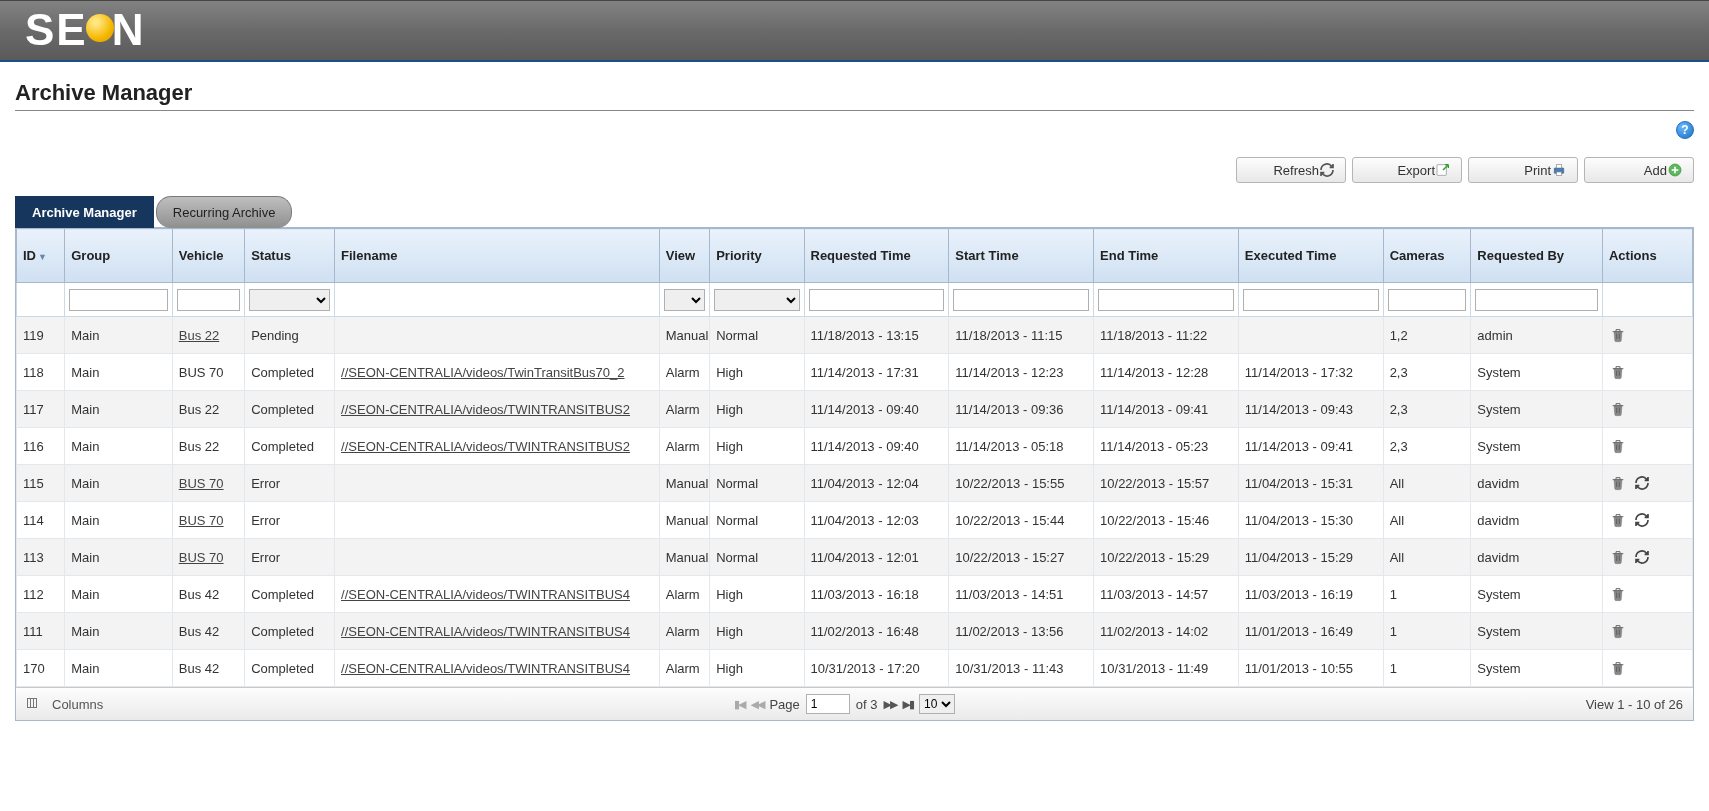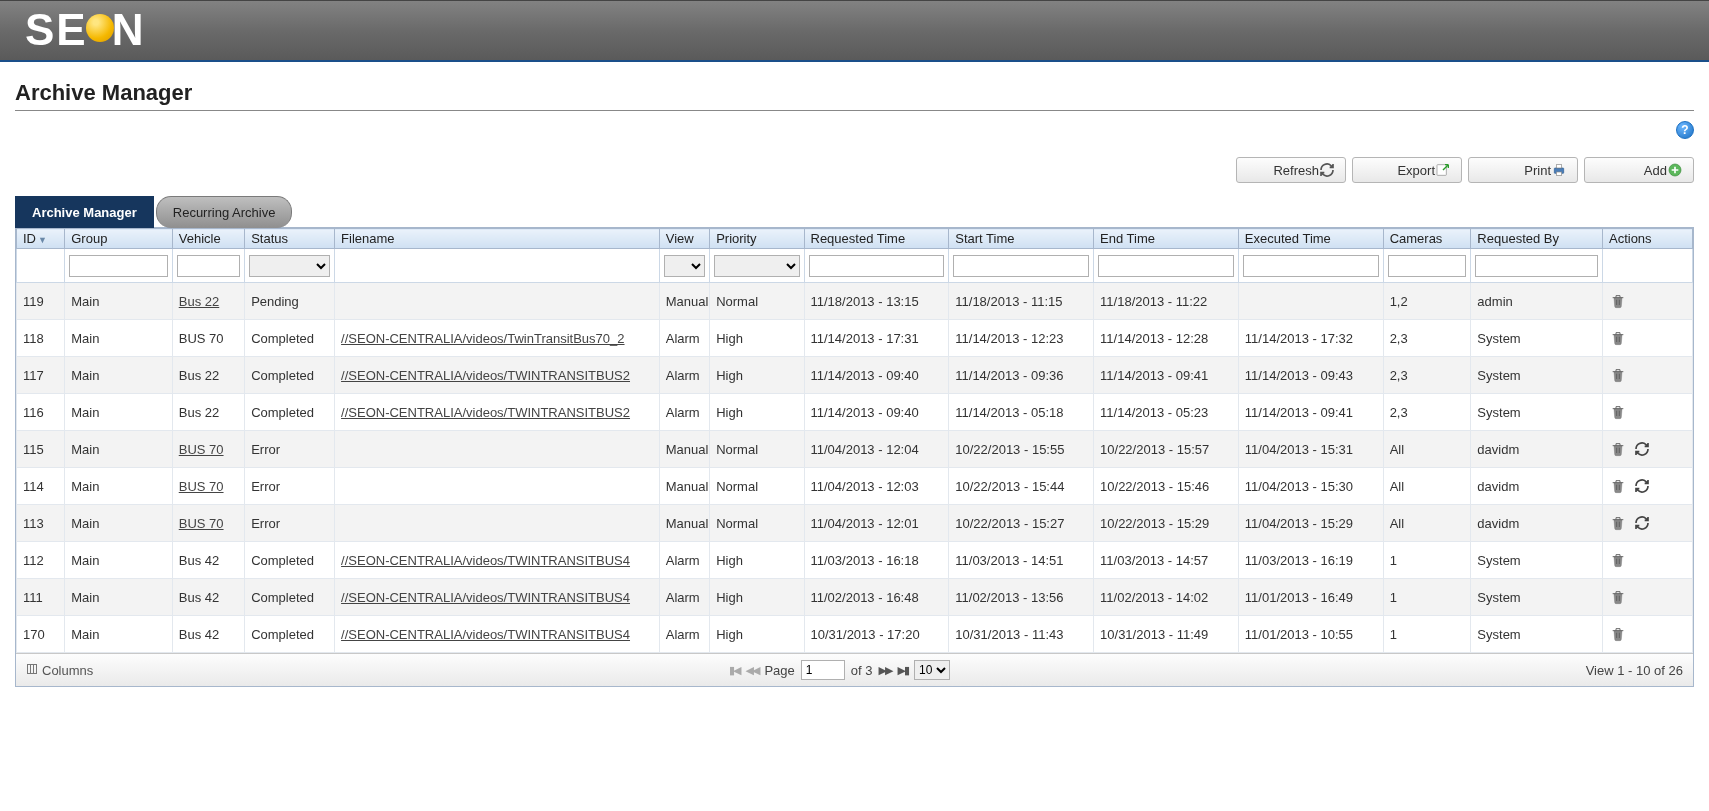--- a/index.html
+++ b/index.html
@@ -117,22 +117,22 @@
   }
   table.datagrid {
     width: 100%;
     border-collapse: collapse;
     table-layout: fixed;
   }
   .datagrid th {
     background: linear-gradient(to bottom, #eaf2fb, #cfe0f2);
     border: 1px solid #a7b7cc;
     text-align: left;
-    padding: 2px 6px;
-    font-weight: normal;
+    padding: 19px 6px;
+    font-weight: bold;
     font-size: 13px;
     color: #222;
     white-space: nowrap;
     overflow: hidden;
   }
   .datagrid th .sort-icon {
     font-size: 9px;
     color: #6a88a8;
     margin-left: 2px;
   }
@@ -171,21 +171,21 @@
   .icon-btn svg { width:16px; height:16px; }
   .grid-footer {
     display: flex;
     align-items: center;
     justify-content: space-between;
     background: linear-gradient(to bottom, #fdfdfd, #eaeaea);
     border-top: 1px solid #c8c8c8;
     padding: 6px 10px;
     font-size: 13px;
   }
-  .footer-left { display:flex; align-items:center; gap:4px; color:#555; cursor:pointer;}
+  .footer-left { display:flex; align-items:center; gap:14px; color:#555; cursor:pointer;}
   .footer-center { display:flex; align-items:center; gap:6px; color:#444; }
   .footer-center .nav-ic { color:#aaa; cursor:pointer; font-size:11px; letter-spacing:-2px;}
   .footer-center .nav-ic.enabled { color:#555; }
   .footer-center input.page-num { width:44px; height:20px; border:1px solid #b0b0b0; text-align:left; padding:0 4px; font-size:12px;}
   .footer-center select { height:20px; border:1px solid #b0b0b0; font-size:12px;}
   .footer-right { color:#444; }
   col.c-id{width:44px;} col.c-group{width:98px;} col.c-vehicle{width:66px;}
   col.c-status{width:82px;} col.c-file{width:296px;} col.c-type{width:46px;}
   col.c-priority{width:86px;} col.c-req{width:132px;} col.c-start{width:132px;}
   col.c-end{width:132px;} col.c-exec{width:132px;} col.c-cam{width:80px;}

